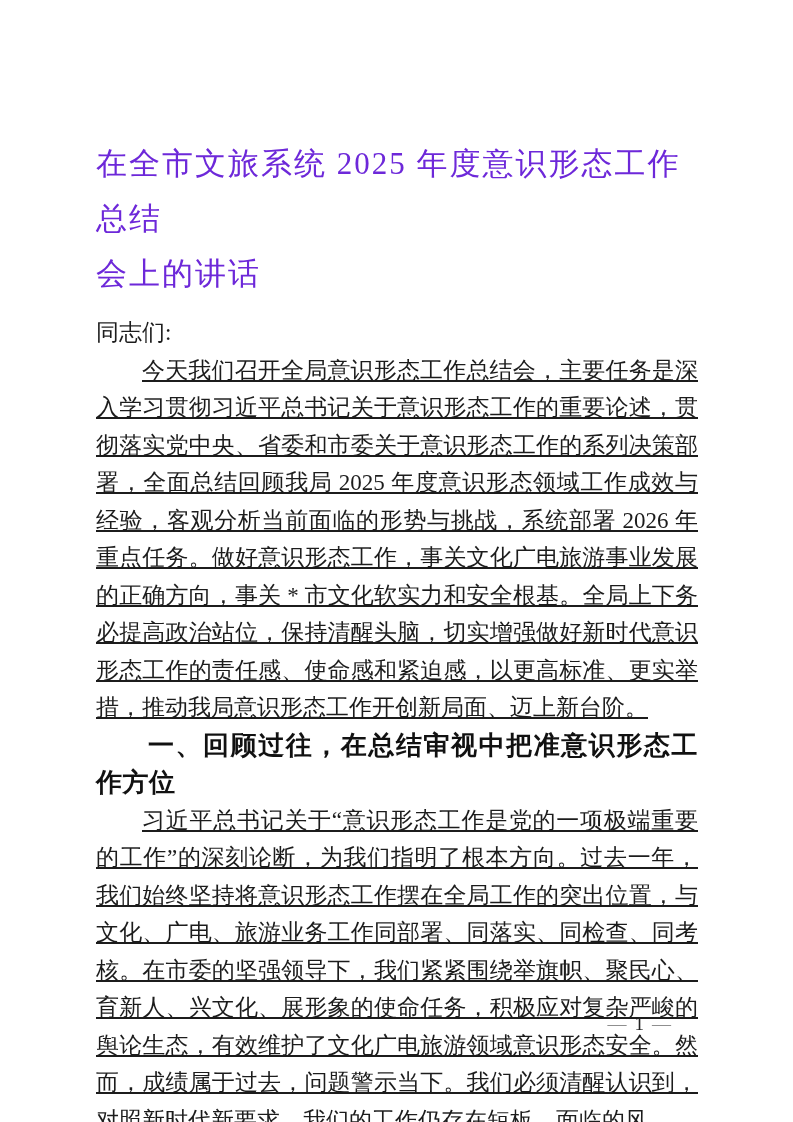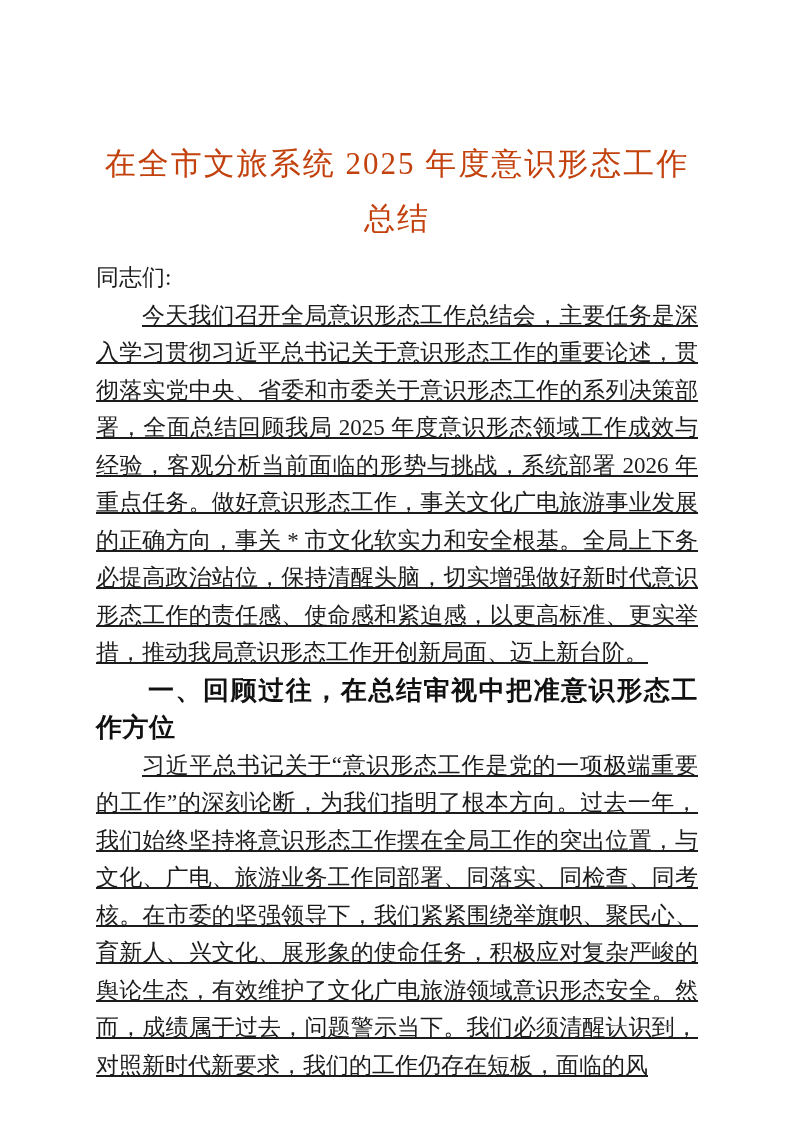--- a/index.html
+++ b/index.html
@@ -17,23 +17,23 @@
   }
   .content {
     padding: 136px 95px 0 96px;
   }
   .doc-title {
     margin: 0;
     font-family: cursive; 
     font-weight: 400;
     font-size: 31px;
     line-height: 55px;
-    text-align: center;
+    text-align: left;
     letter-spacing: 2px;
-    color: #c2410c;
+    color: #6d28d9;
   }
   .doc-title .title-line {
     display: block;
   }
   .body-text {
     margin-top: 13px;
     font-family: "Liberation Serif", "DejaVu Serif", serif;
     font-size: 23px;
     line-height: 37.5px;
     text-align: justify;
@@ -75,20 +75,21 @@
   }
 </style>
 </head>
 <body>
 
 <div class="page">
   <div class="content">
 
     <h1 class="doc-title">
       <span class="title-line">在全市文旅系统 2025 年度意识形态工作总结</span>
+      <span class="title-line">会上的讲话</span>
     </h1>
 
     <div class="body-text">
       <p class="greeting">同志们:</p>
 
       <p class="para">今天我们召开全局意识形态工作总结会，主要任务是深入学习贯彻习近平总书记关于意识形态工作的重要论述，贯彻落实党中央、省委和市委关于意识形态工作的系列决策部署，全面总结回顾我局 2025 年度意识形态领域工作成效与经验，客观分析当前面临的形势与挑战，系统部署 2026 年重点任务。做好意识形态工作，事关文化广电旅游事业发展的正确方向，事关 * 市文化软实力和安全根基。全局上下务必提高政治站位，保持清醒头脑，切实增强做好新时代意识形态工作的责任感、使命感和紧迫感，以更高标准、更实举措，推动我局意识形态工作开创新局面、迈上新台阶。</p>
 
       <h2 class="section-heading">一、回顾过往，在总结审视中把准意识形态工作方位</h2>
 
       <p class="para">习近平总书记关于“意识形态工作是党的一项极端重要的工作”的深刻论断，为我们指明了根本方向。过去一年，我们始终坚持将意识形态工作摆在全局工作的突出位置，与文化、广电、旅游业务工作同部署、同落实、同检查、同考核。在市委的坚强领导下，我们紧紧围绕举旗帜、聚民心、育新人、兴文化、展形象的使命任务，积极应对复杂严峻的舆论生态，有效维护了文化广电旅游领域意识形态安全。然而，成绩属于过去，问题警示当下。我们必须清醒认识到，对照新时代新要求，我们的工作仍存在短板，面临的风</p>

